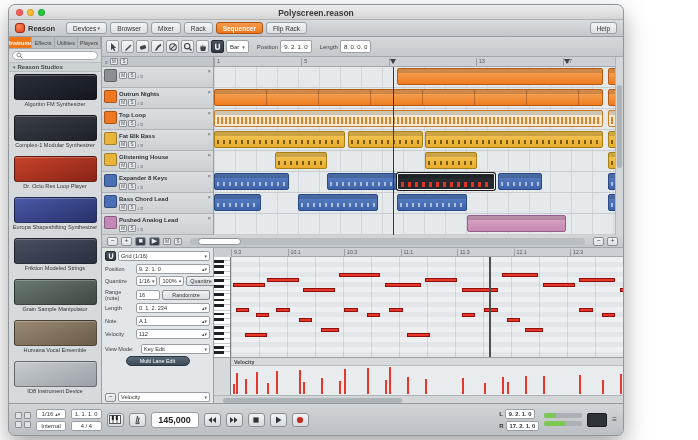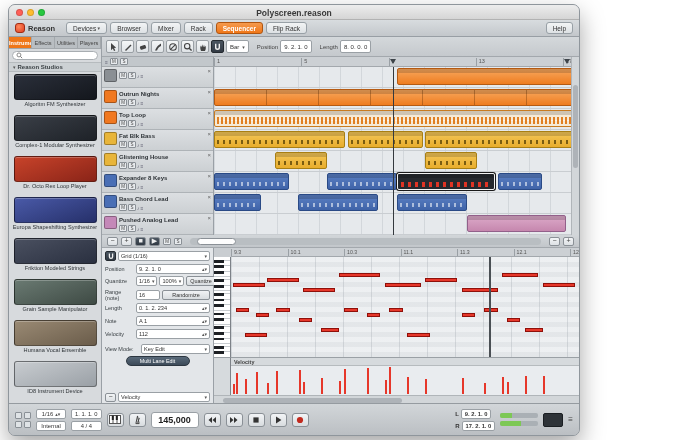--- a/index.html
+++ b/index.html
@@ -1,17 +1,17 @@
 <!DOCTYPE html>
 <html><head>
 <meta charset="utf-8">
 <style>
 *{margin:0;padding:0;box-sizing:border-box;}
 html,body{width:698px;height:440px;background:#fff;font-family:"Liberation Sans","DejaVu Sans",sans-serif;overflow:hidden;position:relative;color:#333;}
-.window{position:absolute;left:8px;top:4px;width:572px;height:432px;background:#c9cdd1;border:1px solid #8f969c;border-radius:7px;box-shadow:0 10px 24px rgba(0,0,0,.35);overflow:hidden;}
+.window{position:absolute;left:8px;top:4px;width:616px;height:432px;background:#c9cdd1;border:1px solid #8f969c;border-radius:7px;box-shadow:0 10px 24px rgba(0,0,0,.35);overflow:hidden;}
 
 .titlebar{position:absolute;left:0;top:0;right:0;height:15px;background:linear-gradient(#ededed,#d5d5d5);border-bottom:1px solid #b2b2b2;}
 .lights{position:absolute;left:7px;top:4px;display:flex;gap:4px;}
 .light{width:7px;height:7px;border-radius:50%;border:1px solid rgba(0,0,0,.15);}
 .title{position:absolute;left:0;right:0;top:2.5px;text-align:center;font-size:8.5px;font-weight:bold;color:#3a3a3a;}
 
 .menubar{position:absolute;left:0;top:15px;right:0;height:17px;background:linear-gradient(#d8dcdf,#c3c7cb);border-bottom:1px solid #989ea4;display:flex;align-items:center;padding:0 6px;gap:3px;}
 .rlogo{width:10px;height:10px;border-radius:3px;background:radial-gradient(circle at 35% 35%,#ff8a5c,#e03c1e);border:1px solid #a02c14;}
 .brand{font-size:7.5px;font-weight:bold;color:#333;margin-right:8px;}
 .mbtn{height:12px;padding:0 6px;font-size:6.5px;display:flex;align-items:center;border:1px solid #98a0a6;border-radius:3px;background:linear-gradient(#f2f4f5,#dde1e4);color:#333;}

